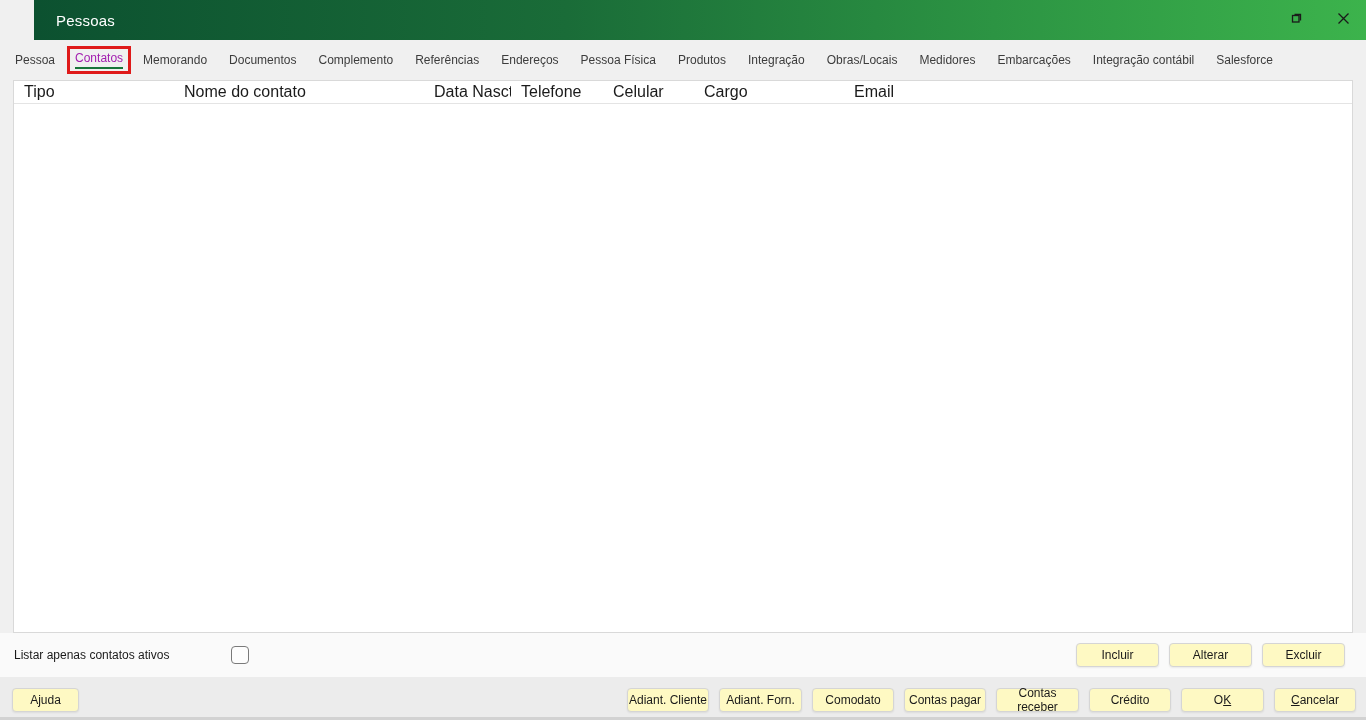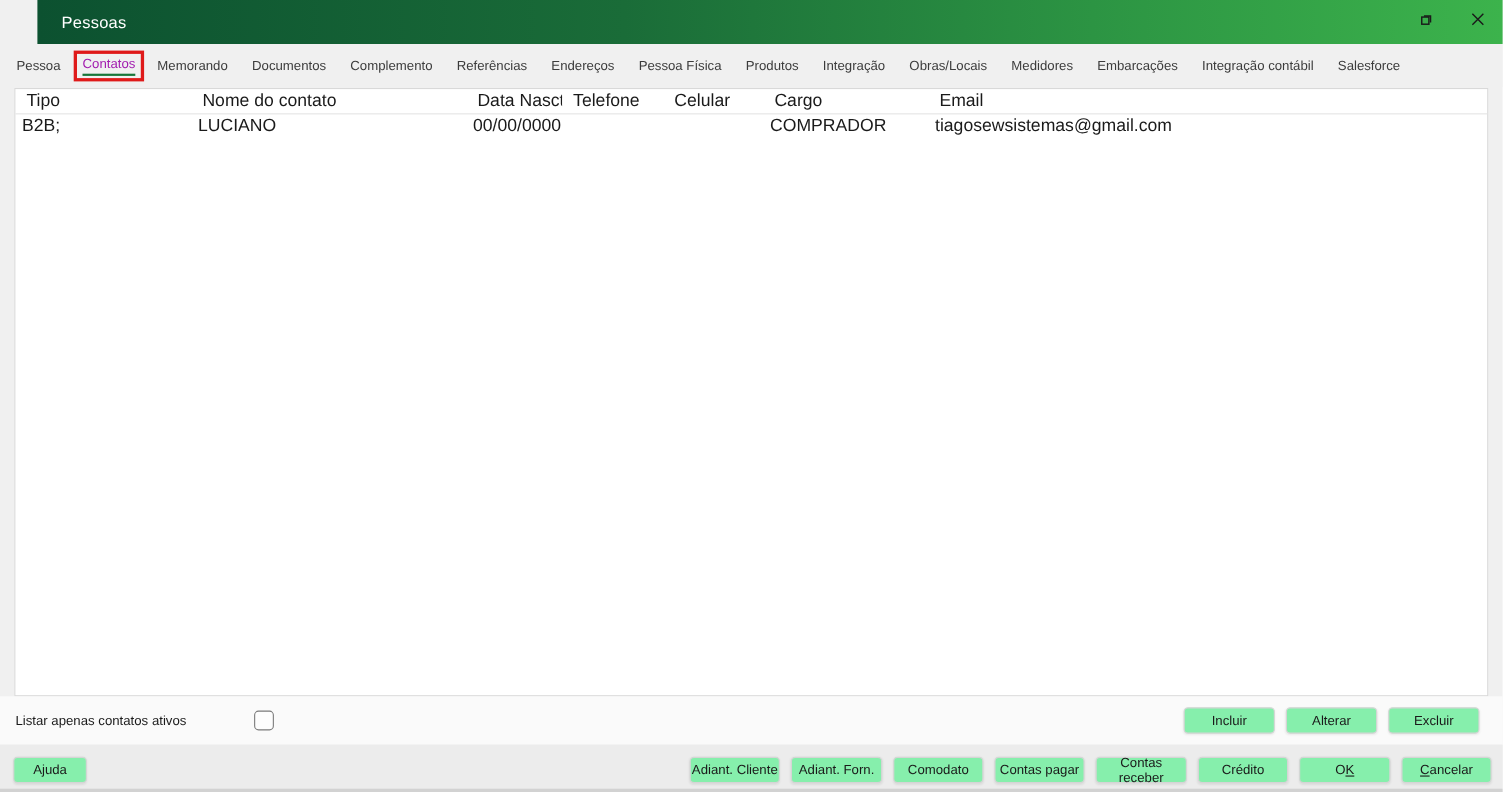--- a/index.html
+++ b/index.html
@@ -53,21 +53,21 @@
     background:#fafafa; display:flex; align-items:center; font-size:12px; color:#1a1a1a;gap:48px;
   }
   .filter-label { margin-left:14px; }
   .checkbox {
     width:18px; height:18px; margin-left:14px;
     border:1px solid #7a7a7a; border-radius:4px; background:#fdfdfd;
   }
   .opt-buttons { position:absolute; right:21px; top:10px; display:flex; gap:10px; }
 
   .btn {
-    height:24px; background:#86efac; border:1px solid #d5d5d5; border-radius:4px;
+    height:24px; background:#fef9c3; border:1px solid #d5d5d5; border-radius:4px;
     font-family:inherit; font-size:12px; color:#1a1a1a;
     display:flex; align-items:center; justify-content:center;
     box-shadow:0 1px 2px rgba(0,0,0,.07); padding:0; cursor:default;
   }
   .w83 { width:83px; }
   .w82 { width:82px; }
   .w68 { width:67px; }
 
   
   .footer {
@@ -127,29 +127,20 @@
 <div class="panel">
   <div class="trow thead">
     <div class="tc tc-0">Tipo</div>
     <div class="tc tc-1">Nome do contato</div>
     <div class="tc tc-2">Data Nascto</div>
     <div class="tc tc-3">Telefone</div>
     <div class="tc tc-4">Celular</div>
     <div class="tc tc-5">Cargo</div>
     <div class="tc tc-6">Email</div>
   </div>
-  <div class="trow tdata">
-    <div class="tc tc-0">B2B;</div>
-    <div class="tc tc-1">LUCIANO</div>
-    <div class="tc tc-2">00/00/0000</div>
-    <div class="tc tc-3"></div>
-    <div class="tc tc-4"></div>
-    <div class="tc tc-5">COMPRADOR</div>
-    <div class="tc tc-6">tiagosewsistemas@gmail.com</div>
-  </div>
 </div>
 
 <div class="options">
   <span class="filter-label">Listar apenas contatos ativos</span>
   <span class="checkbox"></span>
   <div class="opt-buttons">
     <button class="btn w83">Incluir</button>
     <button class="btn w83">Alterar</button>
     <button class="btn w83">Excluir</button>
   </div>

